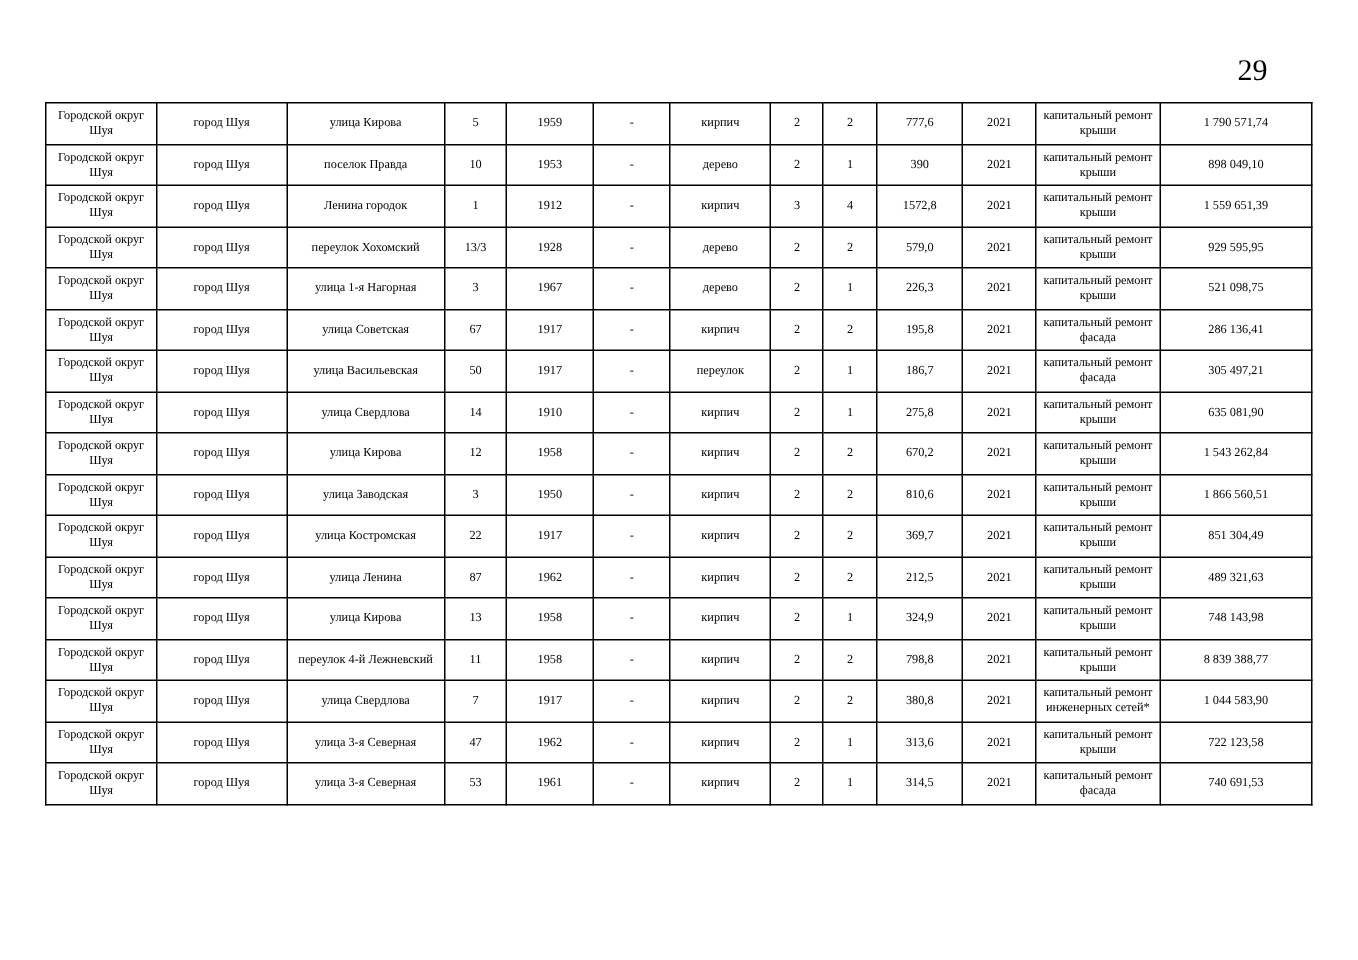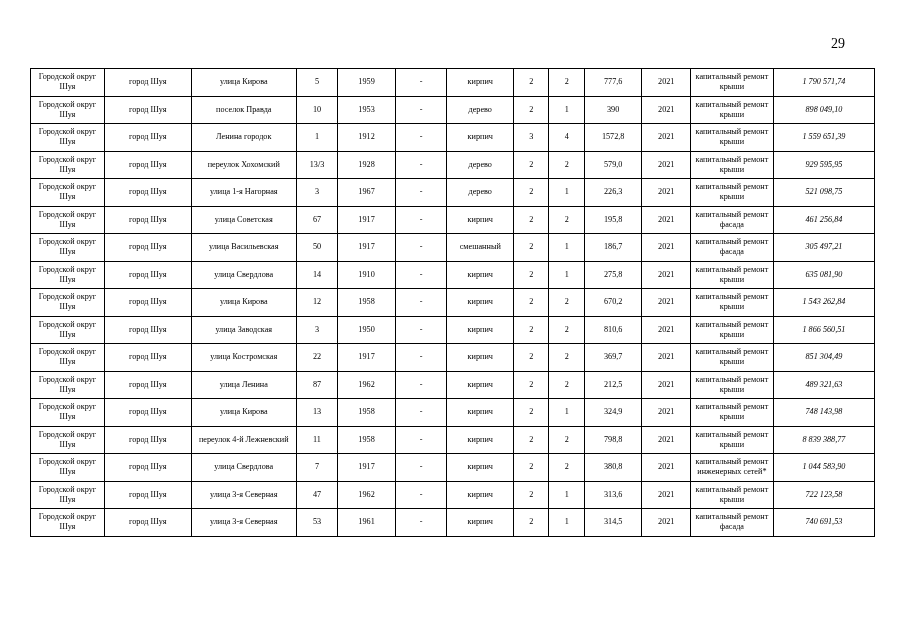--- a/index.html
+++ b/index.html
@@ -13,21 +13,21 @@
     height: 640px;
     background: #ffffff;
     font-family: "Liberation Serif", serif;
     color: #000000;
     box-sizing: border-box;
   }
   .page-number {
     position: absolute;
     top: 36px;
     right: 60px;
-    font-size: 14px;
+    font-size: 20px;
     font-family: "Liberation Serif", serif;
   }
   .table-wrap {
     position: absolute;
     top: 68px;
     left: 30px;
     width: 845px;
   }
   table.doc-table {
     border-collapse: collapse;
@@ -54,21 +54,21 @@
   .c-fl     { width: 35px; }
   .c-ent    { width: 35px; }
   .c-area   { width: 57px; }
   .c-pyear  { width: 48px; }
   .c-work   { width: 82px; }
   .c-cost   { width: 100px; }
   .dash-cell {
     font-size: 7px;
     color: #000;
   }
-  .nowrap { white-space: nowrap; font-style: italic; }
+  .nowrap { white-space: nowrap; }
 </style>
 </head>
 <body>
 
 <div class="page">
 
   <div class="page-number">29</div>
 
   <div class="table-wrap">
     <table class="doc-table">
@@ -169,30 +169,30 @@
             <td class="c-street">улица Советская</td>
             <td class="c-house">67</td>
             <td class="c-year">1917</td>
             <td class="c-dash dash-cell">-</td>
             <td class="c-mat">кирпич</td>
             <td class="c-fl">2</td>
             <td class="c-ent">2</td>
             <td class="c-area">195,8</td>
             <td class="c-pyear">2021</td>
             <td class="c-work">капитальный ремонт фасада</td>
-            <td class="c-cost nowrap">461 256,84</td>
+            <td class="c-cost nowrap">286 136,41</td>
           </tr>
           <tr>
             <td class="c-okrug">Городской округ Шуя</td>
             <td class="c-city">город Шуя</td>
             <td class="c-street">улица Васильевская</td>
             <td class="c-house">50</td>
             <td class="c-year">1917</td>
             <td class="c-dash dash-cell">-</td>
-            <td class="c-mat">смешанный</td>
+            <td class="c-mat">переулок</td>
             <td class="c-fl">2</td>
             <td class="c-ent">1</td>
             <td class="c-area">186,7</td>
             <td class="c-pyear">2021</td>
             <td class="c-work">капитальный ремонт фасада</td>
             <td class="c-cost nowrap">305 497,21</td>
           </tr>
           <tr>
             <td class="c-okrug">Городской округ Шуя</td>
             <td class="c-city">город Шуя</td>

